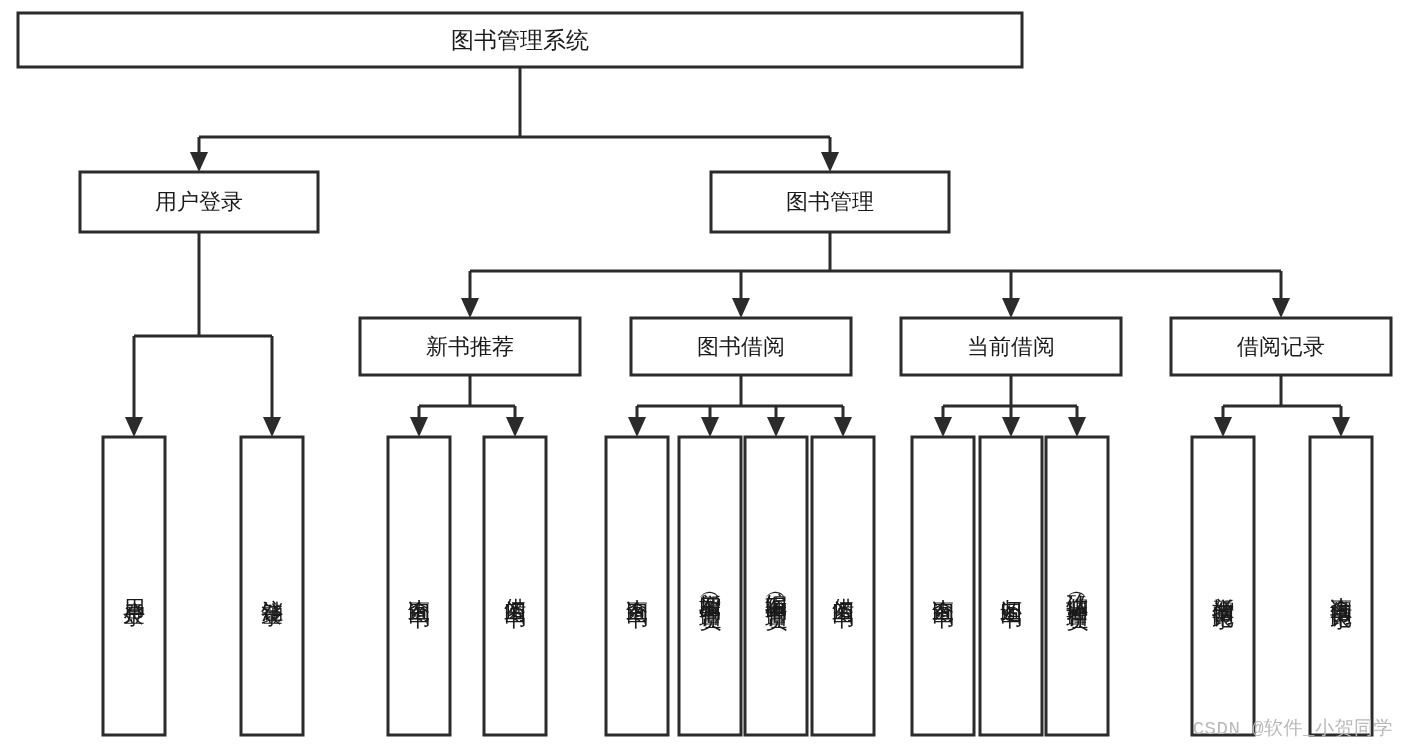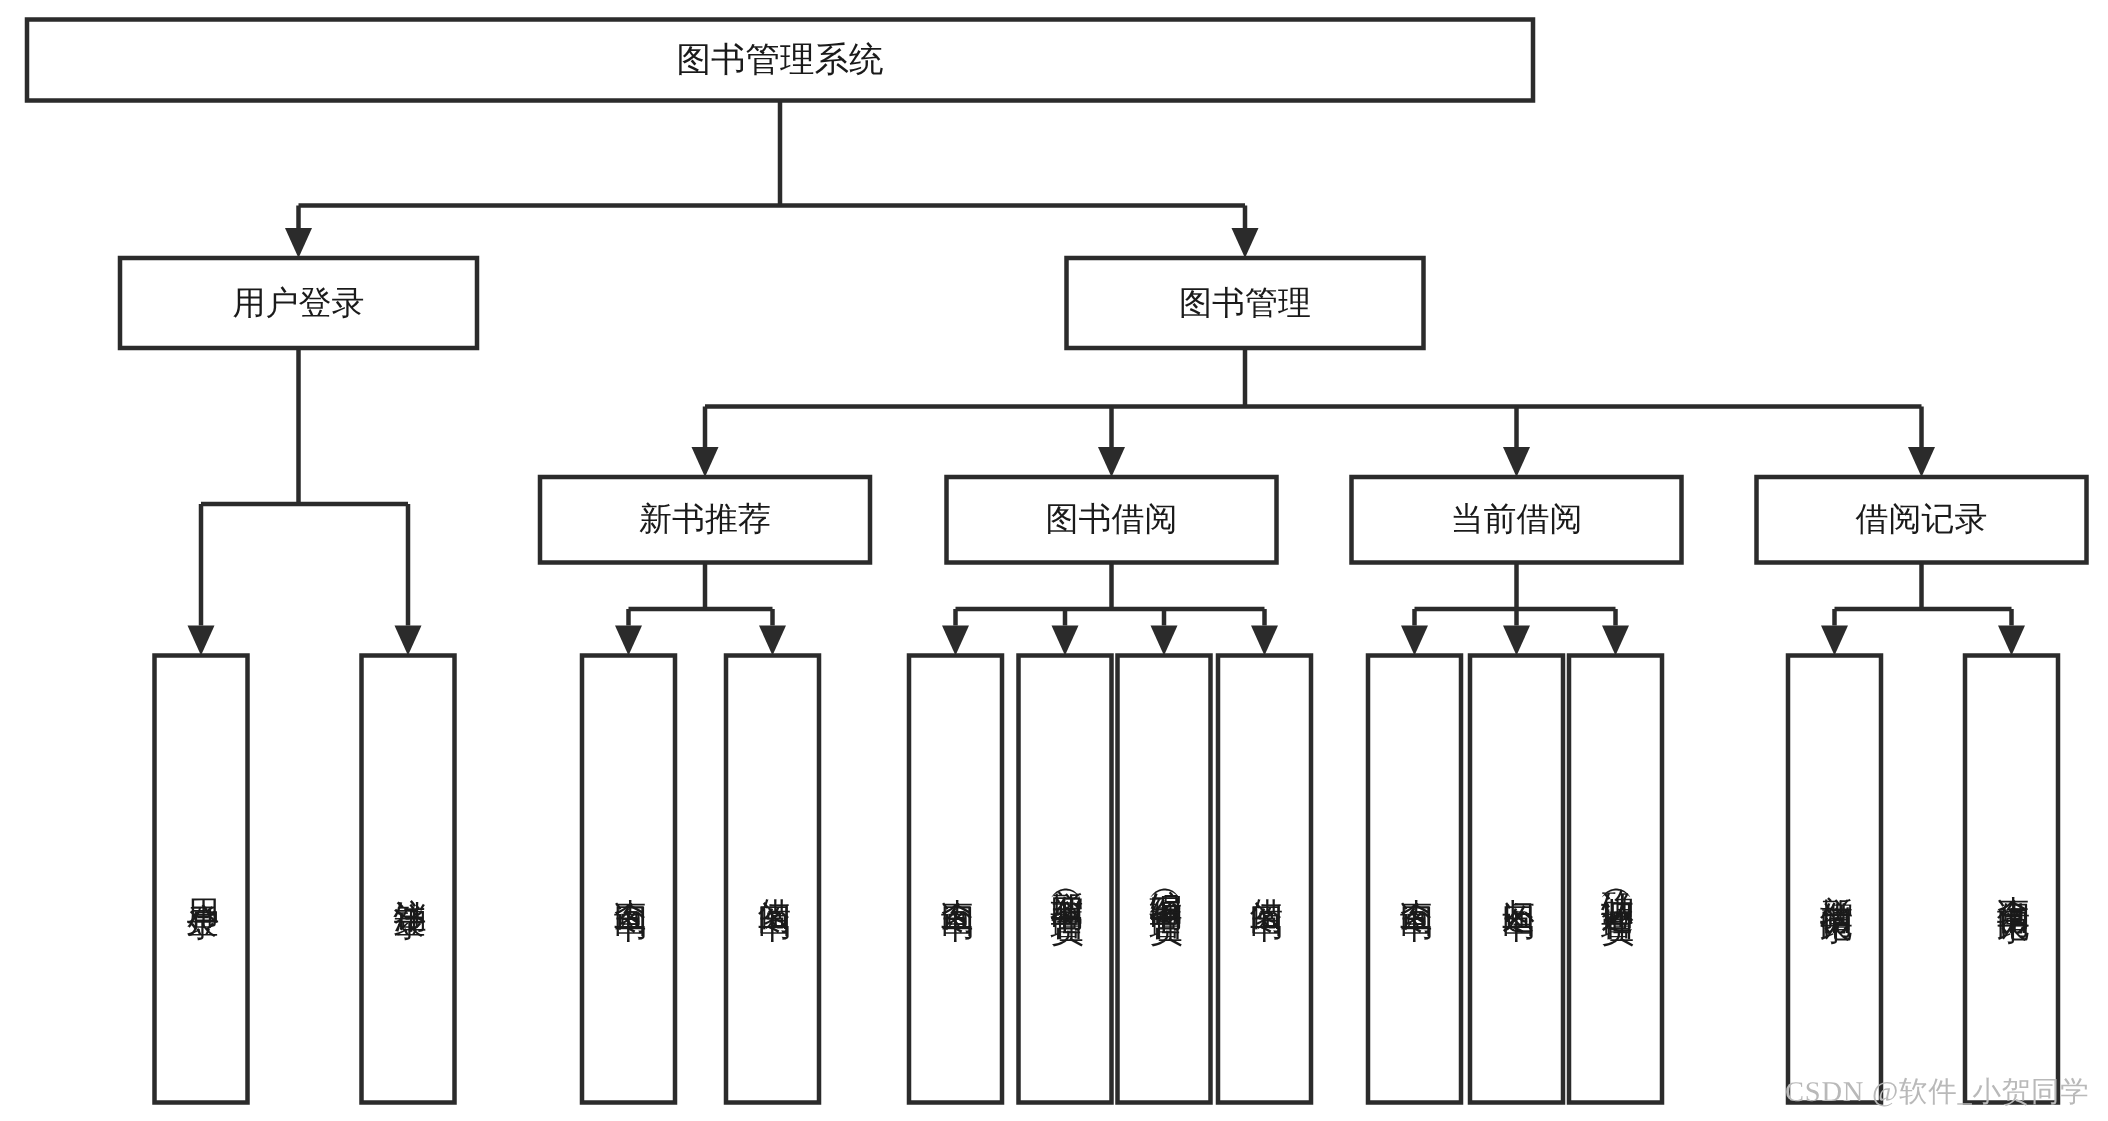--- a/index.html
+++ b/index.html
@@ -69,21 +69,21 @@
     line-height: 1.12;
     color: #1a1a1a;
     letter-spacing: 2.5px;
     text-align: center;
     white-space: nowrap;
   }
   .watermark {
     position: absolute;
     right: 12px;
     bottom: 6px;
-    font-family: Liberation Serif, serif;
+    font-family: Liberation Mono, monospace;
     font-size: 19px;
     color: #b9b9b9;
     letter-spacing: 0.5px;
     white-space: nowrap;
   }
 </style>
 </head>
 <body>
 
 <div id="diagram-root">

